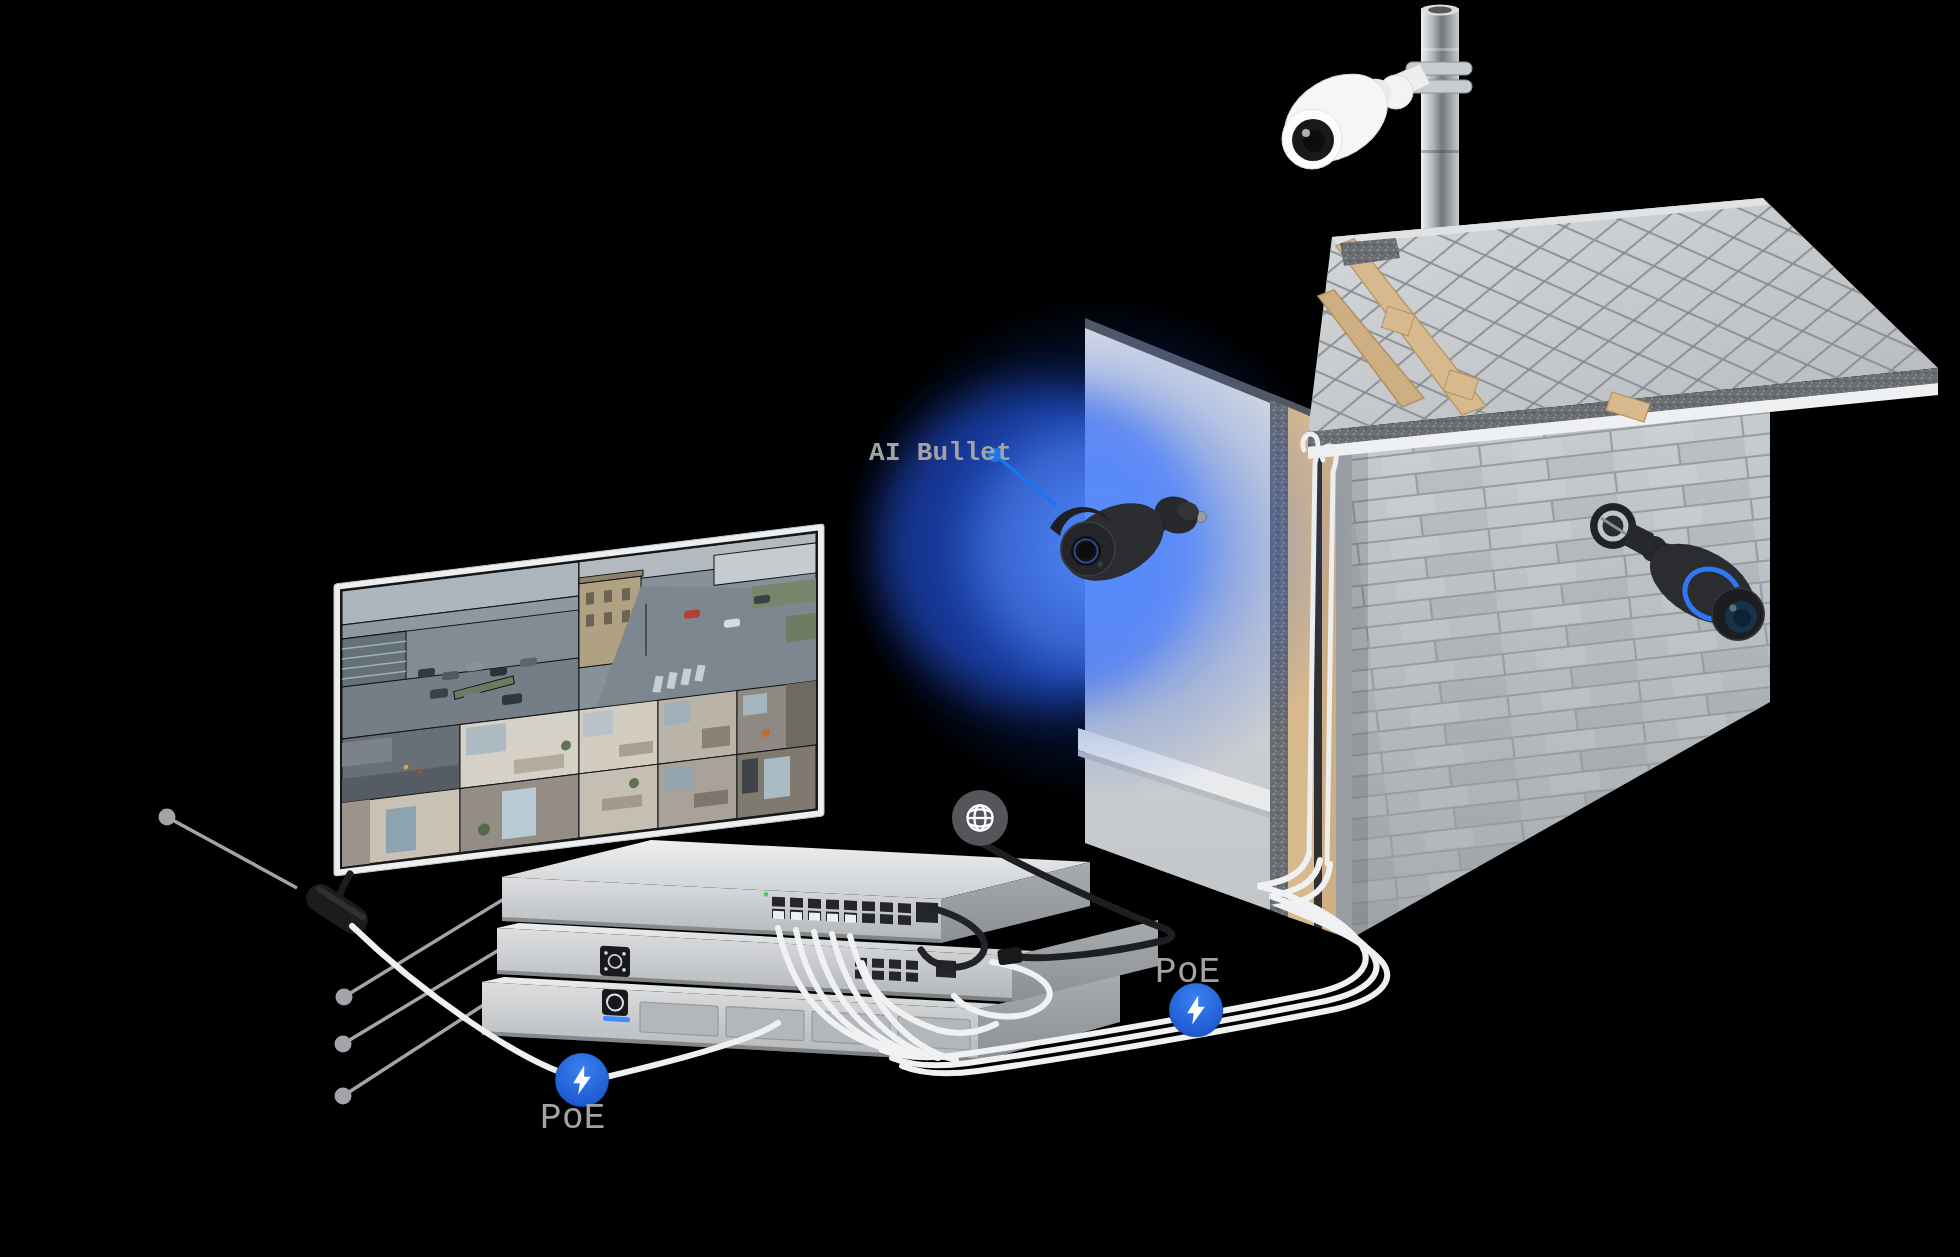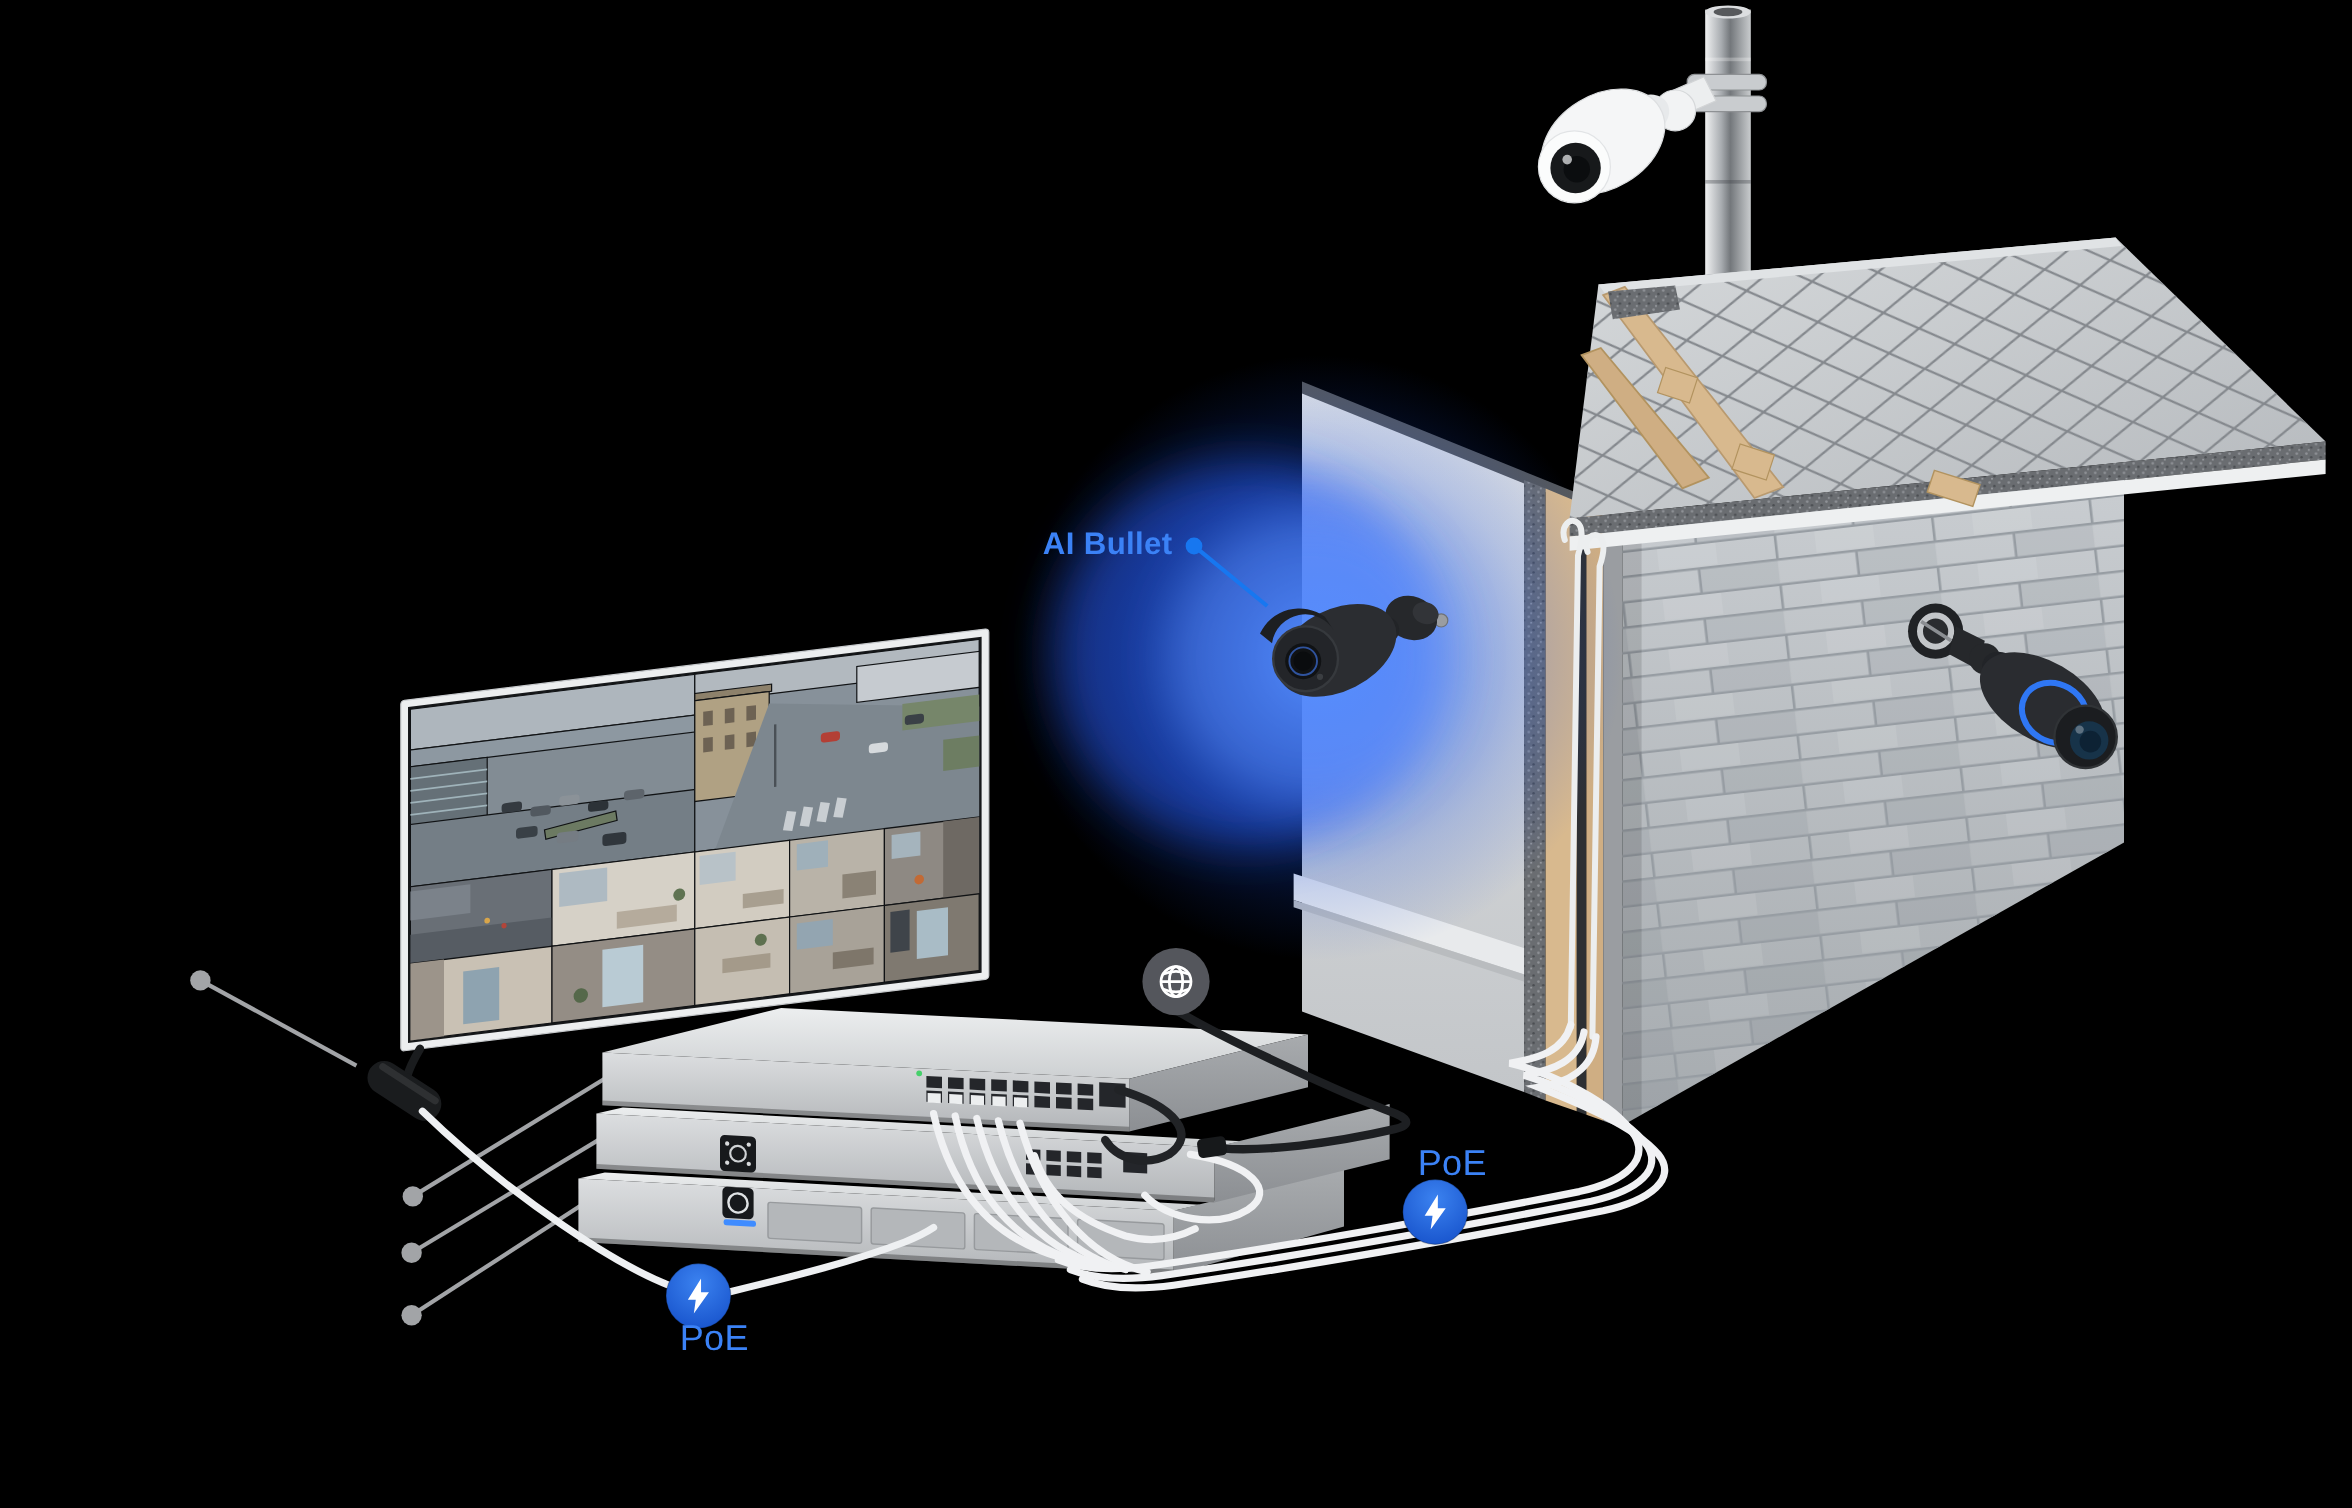--- a/index.html
+++ b/index.html
@@ -1,20 +1,20 @@
 <!DOCTYPE html>
 <html><head>
 <meta charset="utf-8">
 <style>
   html,body{margin:0;padding:0;background:#000;}
   .stage{position:relative;width:1960px;height:1257px;background:#000;overflow:hidden;}
   .stage svg{position:absolute;left:0;top:0;}
-  .lbl{position:absolute;font-family:Liberation Sans, sans-serif;color:#3b82f6;line-height:1;white-space:nowrap;}
+  .lbl{position:absolute;font-family:Liberation Mono, monospace;color:#a3a3a3;line-height:1;white-space:nowrap;}
   .lbl-ai{left:869px;top:440px;font-size:26px;font-weight:700;letter-spacing:.3px;}
-  .lbl-poe{font-size:30px;font-weight:400;width:84px;text-align:right;letter-spacing:.3px;}
+  .lbl-poe{font-size:36px;font-weight:400;width:84px;text-align:left;letter-spacing:.3px;}
   #poe-rack{left:1155px;top:955px;}
   #poe-wall{left:540px;top:1101px;}
 </style>
 </head>
 <body>
 
 <div class="stage">
 <svg width="1960" height="1257" viewBox="0 0 1960 1257">
   <defs>
     <linearGradient id="frontFace" x1="0" y1="0" x2="0" y2="1">

